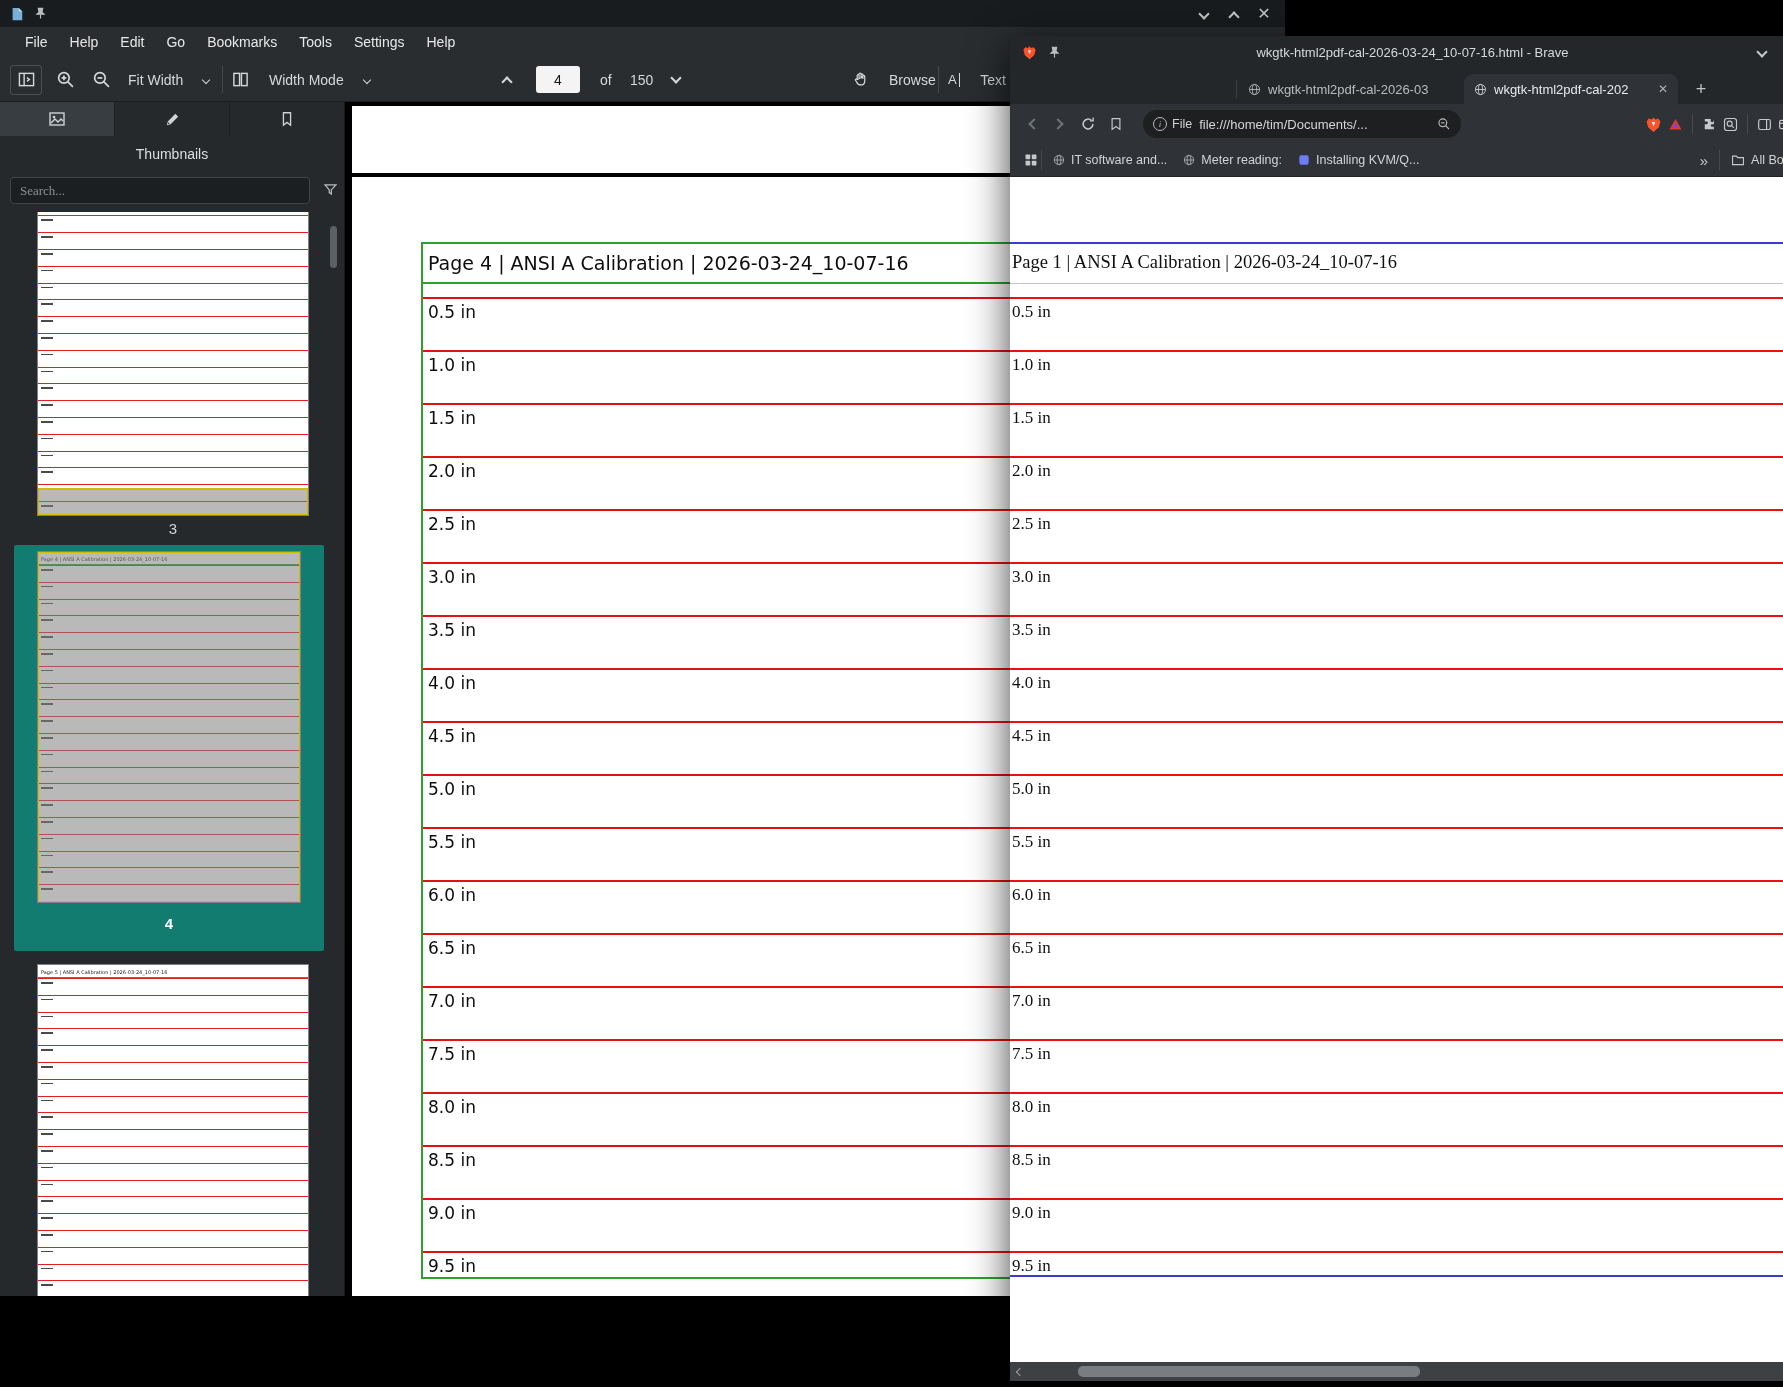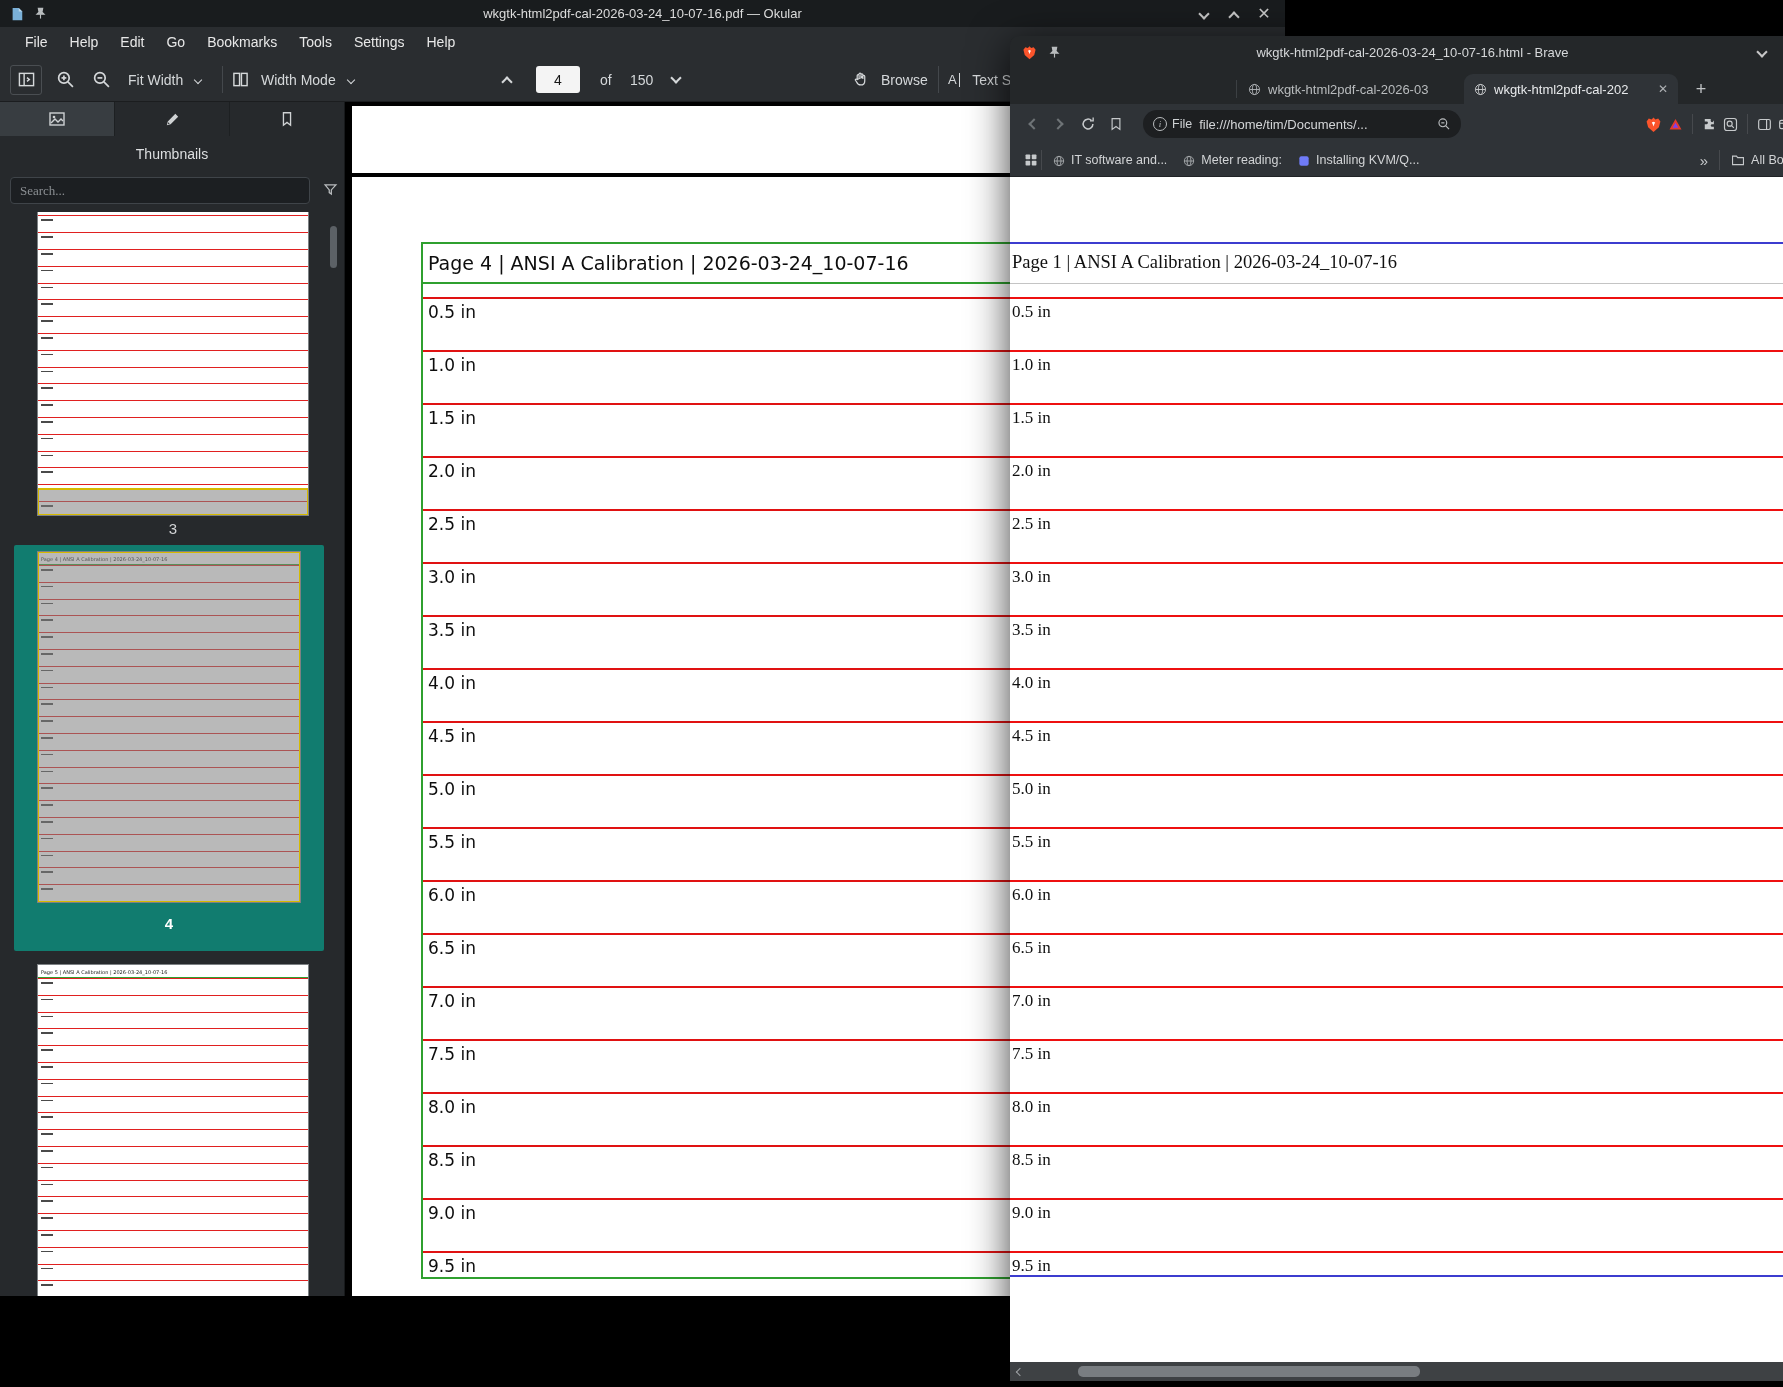--- a/index.html
+++ b/index.html
@@ -22,21 +22,21 @@
   .ok-titlebar .ttl{position:absolute;left:0;right:0;text-align:center;font-size:13px;color:#dcdcdc;}
   .ok-tb-left{position:absolute;left:10px;top:0;height:27px;display:flex;align-items:center;gap:10px;color:#b8bcbe;}
   .winbtns{position:absolute;top:0;height:27px;display:flex;align-items:center;gap:12px;color:#c8c8c8;}
   .ok-winbtns{right:12px;}
   .winbtn{width:18px;height:18px;display:inline-flex;align-items:center;justify-content:center;cursor:default;}
 
   .ok-menubar{position:absolute;left:0;top:27px;right:0;height:30px;background:#2a2d30;display:flex;align-items:center;padding-left:14px;}
   .menu-item{font-size:14px;color:#e8e8e8;padding:4px 11px;}
 
   .ok-toolbar{position:absolute;left:0;top:57px;right:0;height:45px;background:#2a2d30;border-bottom:1px solid #1b1d1f;}
-  .tbi{position:absolute;top:0;height:45px;display:flex;align-items:center;color:#d5d8da;font-size:14px;gap:12px;}
+  .tbi{position:absolute;top:0;height:45px;display:flex;align-items:center;color:#d5d8da;font-size:14px;gap:20px;}
   .tb-sep{position:absolute;top:9px;width:1px;height:27px;background:#44484c;}
   .pagebox{width:44px;height:27px;background:#f4f4f4;color:#161616;border-radius:3px;display:flex;align-items:center;justify-content:center;font-size:14px;}
   .framedbtn{width:32px;height:30px;border:1px solid #4a4e52;border-radius:3px;display:flex;align-items:center;justify-content:center;}
 
   .ok-sidebar{position:absolute;left:0;top:102px;width:345px;bottom:0;background:#26292c;border-right:1px solid #17191b;}
   .side-tabs{position:absolute;left:0;top:0;right:0;height:34px;display:flex;}
   .side-tab{flex:1;display:flex;align-items:center;justify-content:center;color:#cfd2d4;border-right:1px solid #1d2022;}
   .side-tab.sel{background:#383d41;}
   .side-title{position:absolute;left:0;top:34px;right:0;height:36px;display:flex;align-items:center;justify-content:center;font-size:14px;color:#dddfe1;}
   .side-search{position:absolute;left:0;top:70px;right:0;height:38px;}
@@ -83,21 +83,21 @@
   .bv-urlbar{position:absolute;left:0;top:68px;right:0;height:40px;background:#2f3337;display:flex;align-items:center;}
   .nav-ic{width:28px;height:28px;display:flex;align-items:center;justify-content:center;color:#c6c9cb;}
   .nav-ic.dim{color:#6f7477;}
   .urlfield{position:absolute;left:133px;top:6px;width:318px;height:28px;background:#1d1f21;border-radius:14px;display:flex;align-items:center;padding:0 10px;gap:7px;}
   .filechip{display:flex;align-items:center;gap:5px;font-size:12.5px;color:#cfd2d4;}
   .infoc{width:14px;height:14px;border:1.4px solid #b9bcbe;border-radius:50%;display:inline-flex;align-items:center;justify-content:center;font-size:9px;color:#b9bcbe;font-family:"Liberation Serif",serif;font-style:italic;}
   .urltext{font-size:13px;color:#d4d6d8;white-space:nowrap;overflow:hidden;flex:1;}
   .bar-ics{position:absolute;right:10px;top:0;height:40px;display:flex;align-items:center;gap:6px;}
   .bar-sep{width:1px;height:20px;background:#46494d;margin:0 3px;}
   .bv-bookmarks{position:absolute;left:0;top:108px;right:0;height:33px;background:#2f3337;border-bottom:1px solid #202326;display:flex;align-items:center;font-size:12.5px;color:#d2d4d6;}
-  .bm-item{display:flex;align-items:flex-end;gap:6px;padding:0 8px;white-space:nowrap;}
+  .bm-item{display:flex;align-items:center;gap:6px;padding:0 8px;white-space:nowrap;}
   .bv-content{position:absolute;left:0;top:141px;right:0;bottom:0;background:#fff;}
   .bv-page{position:absolute;left:0;top:0;right:17px;bottom:19px;overflow:hidden;font-family:"Liberation Serif",serif;color:#101010;}
   .cal-box2{position:absolute;left:0;right:0;top:65px;height:1035px;border-top:2px solid #3c3ccf;border-bottom:2px solid #3c3ccf;overflow:hidden;}
   .cal-header2{height:40px;border-bottom:1px solid #c4c4c4;font-size:18.5px;padding:8px 0 0 2px;white-space:nowrap;}
   .cal-box2 .ruler-row{border-top:2px solid #ee1010;}
   .cal-box2 .ruler-row .lbl{padding-left:2px;font-size:17px;}
   .vscroll{position:absolute;right:0;top:0;width:17px;bottom:19px;background:#3e4144;}
   .vthumb{position:absolute;left:3px;right:3px;top:19px;height:24px;background:#797d81;border-radius:5px;}
   .sc-arrow{position:absolute;left:0;right:0;height:15px;display:flex;align-items:center;justify-content:center;color:#9fa3a6;}
   .hscroll{position:absolute;left:0;right:17px;bottom:0;height:19px;background:#3e4144;}
@@ -118,21 +118,20 @@
             <path d="M10 1v4h4" fill="#bcd8ec"></path>
           </svg>
       </span>
       <span class="icon">
         <svg width="13" height="13" viewBox="0 0 18 18" stroke="currentColor" fill="none" stroke-width="1.6">
             <path d="M6 2h6l-1 5 3 3H4l3-3z" fill="currentColor"></path>
             <line x1="9" y1="10" x2="9" y2="16"></line>
           </svg>
       </span>
     </div>
-    <div class="ttl">wkgtk-html2pdf-cal-2026-03-24_10-07-16.pdf — Okular</div>
     <div class="winbtns ok-winbtns">
       <span class="winbtn">
           <span class="chev down"></span>
         </span>
       <span class="winbtn">
           <span class="chev up" style="margin-top:6px;"></span>
         </span>
       <span class="winbtn">✕</span>
     </div>
   </div>

